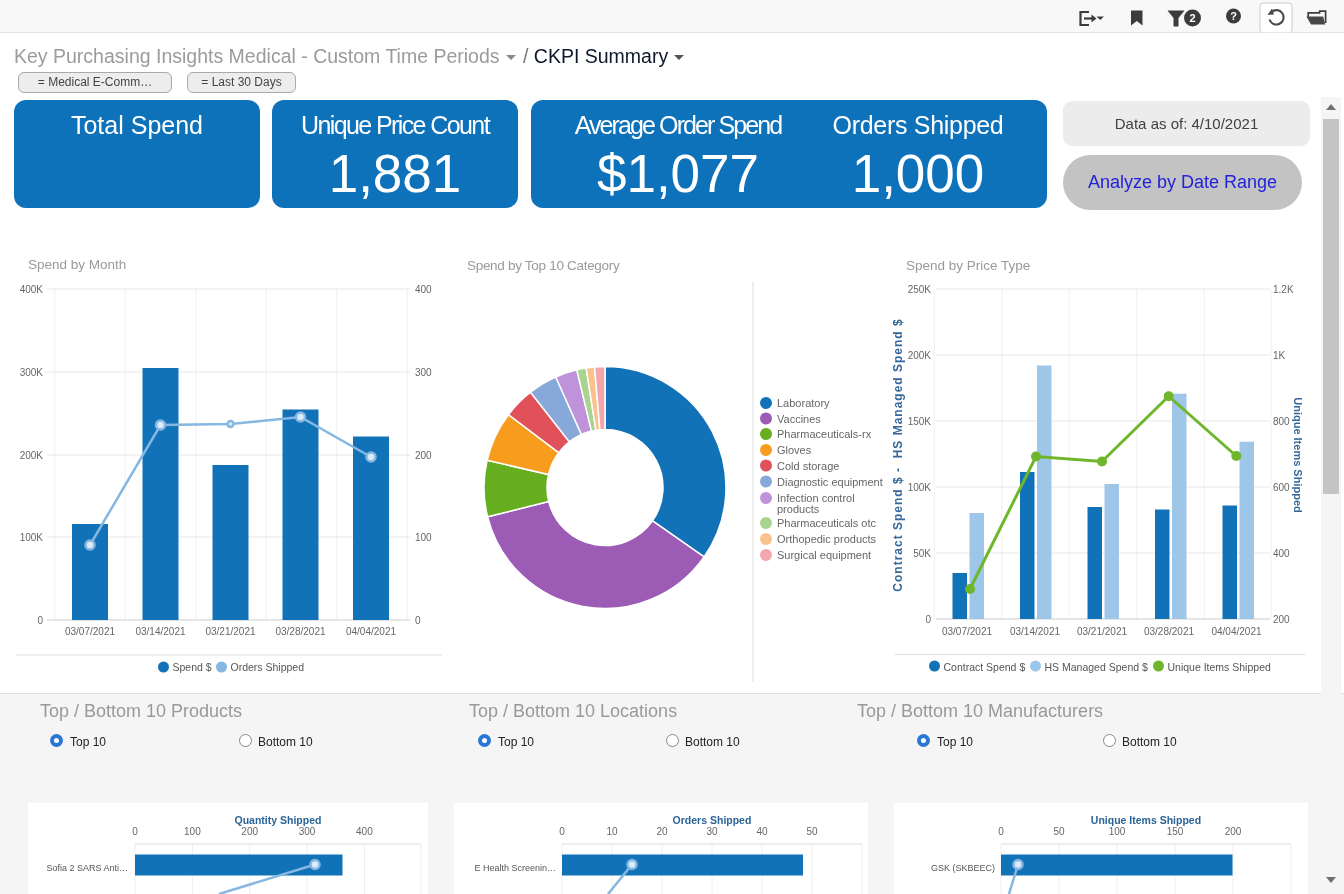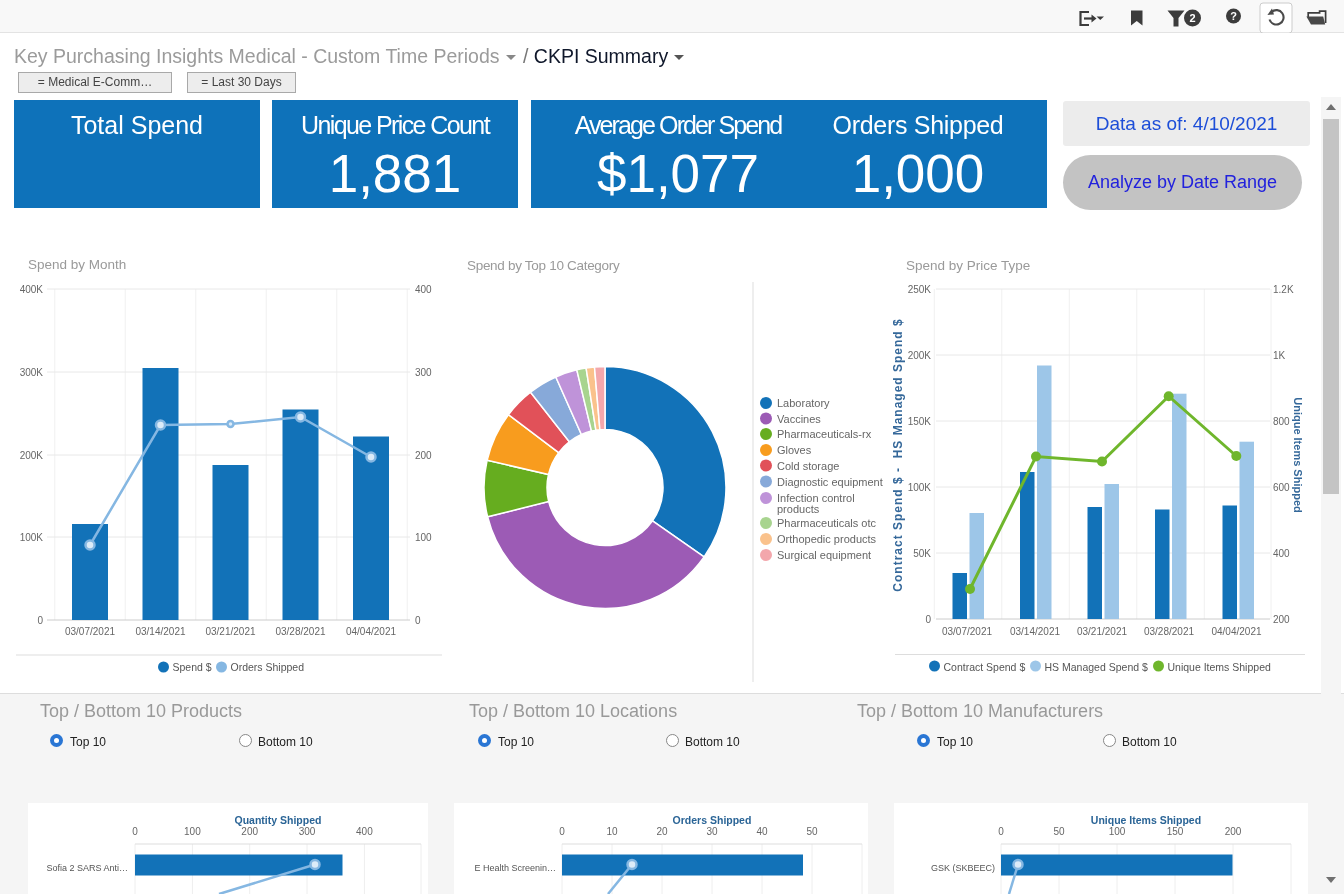--- a/index.html
+++ b/index.html
@@ -5,25 +5,25 @@
 * { margin:0; padding:0; box-sizing:border-box; }
 html,body { width:1344px; height:894px; overflow:hidden; background:#fff;
   font-family:"Liberation Sans", sans-serif; }
 .abs { position:absolute; }
 #topbar { left:0; top:0; width:1344px; height:33px; background:#f8f8f8; border-bottom:1px solid #e3e3e3; }
 #titlerow { left:14px; top:45px; font-size:19.5px; color:#9b9b9b; white-space:nowrap; }
 #titlerow .dark { color:#0f172a; }
 #titlerow .slash { color:#777; }
 .caret { display:inline-block; width:0; height:0; border-left:5px solid transparent; border-right:5px solid transparent; border-top:5px solid #888; vertical-align:middle; margin-left:6px; margin-right:2px; }
 .caret.d { border-top-color:#555; }
-.chip { position:absolute; top:72px; height:21px; background:#ededed; border:1px solid #a9a9a9; border-radius:0; font-size:12px; color:#444; line-height:19px; text-align:center; }
-.kpi { position:absolute; top:100px; height:108px; background:#0e72ba; border-radius:0; color:#fff; text-align:center; }
+.chip { position:absolute; top:72px; height:21px; background:#ededed; border:1px solid #a9a9a9; border-radius:6px; font-size:12px; color:#444; line-height:19px; text-align:center; }
+.kpi { position:absolute; top:100px; height:108px; background:#0e72ba; border-radius:12px; color:#fff; text-align:center; }
 .kpi .t { font-size:25px; line-height:26px; margin-top:11.5px; }
 .kpi .v { font-size:53px; line-height:56px; margin-top:8px; }
-#databox { left:1063px; top:101px; width:247px; height:45px; background:#ececec; border-radius:3px; font-size:19px; color:#1d4ed8; text-align:center; line-height:45px; }
+#databox { left:1063px; top:101px; width:247px; height:45px; background:#ececec; border-radius:9px; font-size:15px; color:#404040; text-align:center; line-height:45px; }
 #datebtn { left:1063px; top:155px; width:239px; height:55px; background:#c3c3c3; border-radius:28px; font-size:18px; color:#2222dd; text-align:center; line-height:55px; }
 #botsec { left:0; top:693px; width:1344px; height:201px; background:#f5f5f5; border-top:1px solid #ddd; }
 .bothead { position:absolute; top:701px; font-size:18px; color:#999; }
 .radio { position:absolute; top:734px; width:13px; height:13px; border-radius:50%; }
 .radio.on { background:#2a76d4; }
 .radio.on::after { content:""; position:absolute; left:4px; top:4px; width:5px; height:5px; border-radius:50%; background:#fff; }
 .radio.off { border:1.5px solid #888; background:#fff; }
 .radlab { position:absolute; top:734.5px; font-size:12px; color:#222; }
 .card { position:absolute; top:803px; height:91px; background:#fff; }
 #scrolltrack { left:1321px; top:97px; width:20px; height:797px; background:#f5f5f5; }

